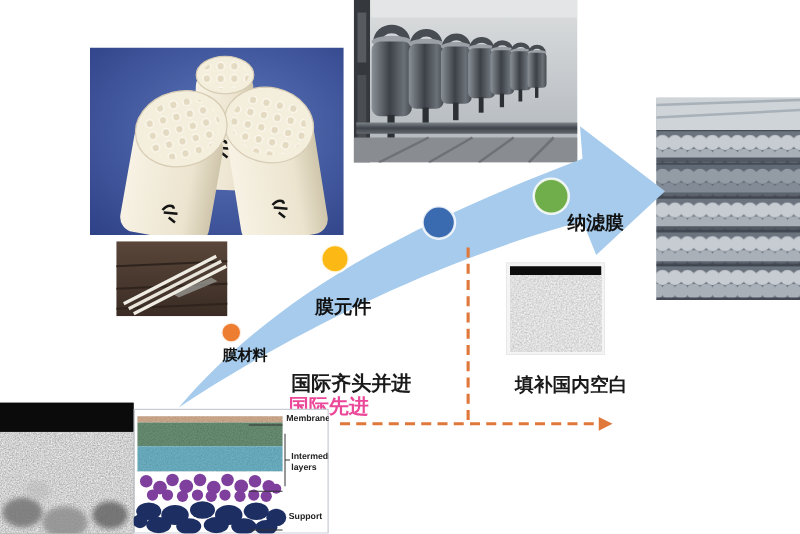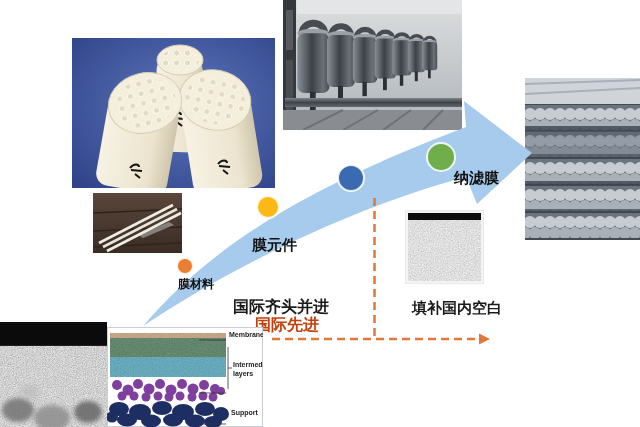--- a/index.html
+++ b/index.html
@@ -10,21 +10,21 @@
   svg{display:block}
   .stage-label{position:absolute;z-index:5;font-weight:bold;font-size:12px;color:#111;
                font-family:"Liberation Sans",sans-serif;white-space:nowrap;}
   .lbl-1{left:178px;top:276px;}
   .lbl-2{left:252px;top:236px;font-size:15px;}
   .lbl-3{left:319px;top:209px;font-size:15px;}
   .lbl-4{left:454px;top:169px;font-size:15px;}
   .phase-text{position:absolute;z-index:5;white-space:nowrap;color:#1a1a1a;
               font-family:"Liberation Serif",serif;font-weight:600;}
   .phase-left{left:233px;top:297px;font-size:16px;}
-  .phase-left-sub{left:231px;top:315px;font-size:16px;font-weight:bold;color:#c2410c;margin-left:24px;}
+  .phase-left-sub{left:231px;top:315px;font-size:16px;font-weight:bold;color:#ec4899;}
   .phase-right{left:412px;top:299px;font-size:15px;}
   .overlay{position:absolute;left:0;top:0;pointer-events:none;}
 </style>
 </head>
 <body>
 
 <div class="canvas">
 
   <div class="photo z1" style="left:283px;top:0;width:179px;height:130px;">
     <svg width="179" height="130" viewBox="0 0 179 130">

